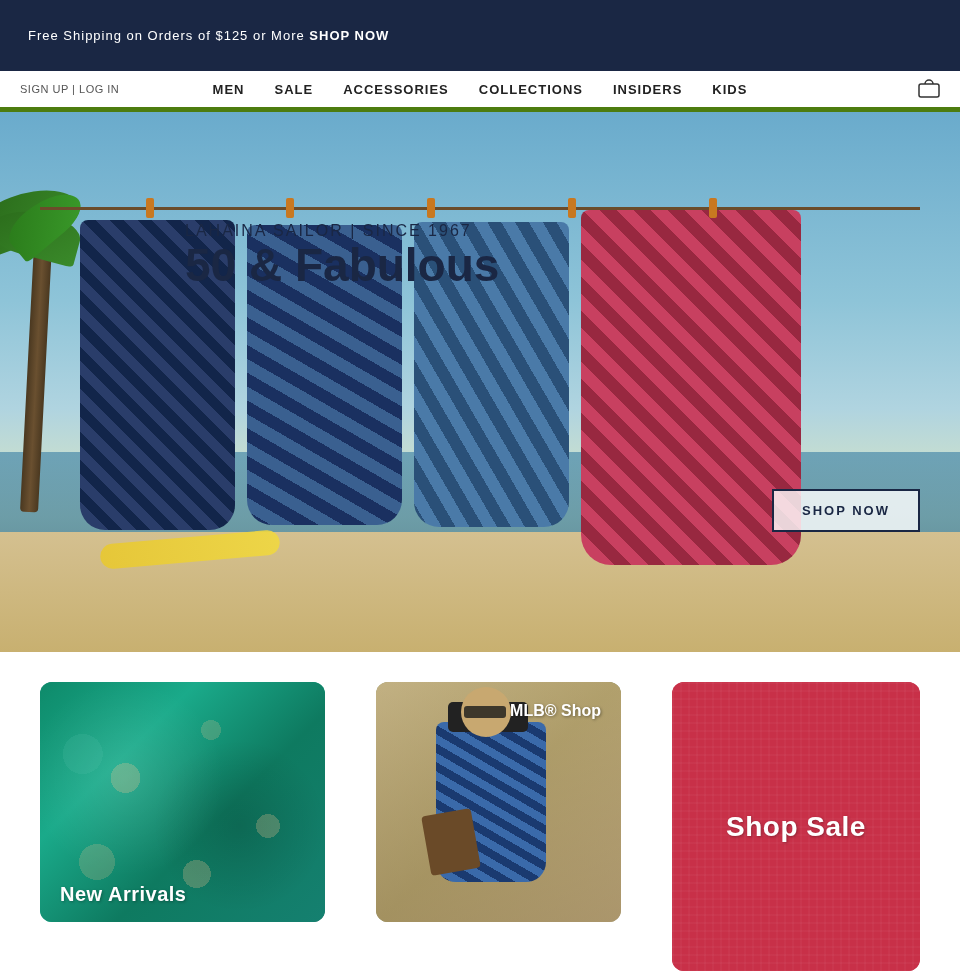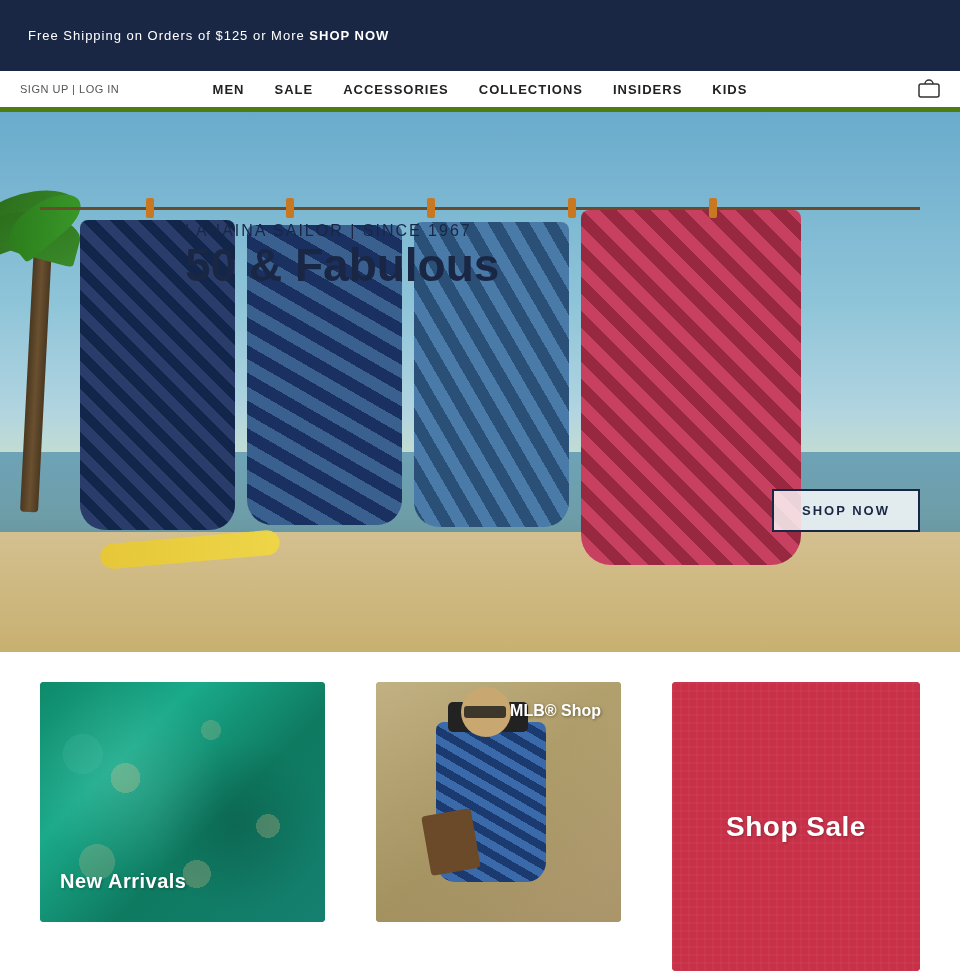--- a/index.html
+++ b/index.html
@@ -126,21 +126,21 @@
 
     
     .cards-section {
       display: flex;
       gap: 0;
       padding: 30px 40px;
       justify-content: space-between;
     }
     .card {
       position: relative;
-      border-radius: 4px;
+      border-radius: 12px;
       overflow: hidden;
       cursor: pointer;
     }
     .card-1 {
       width: 285px;
       height: 240px;
       background: linear-gradient(135deg, #1a8a7a, #12a88a, #0e6a5a);
     }
     .card-2 {
       width: 245px;
@@ -158,21 +158,21 @@
       position: absolute;
       inset: 0;
       background: 
         radial-gradient(circle at 30% 40%, rgba(255,255,255,0.1) 0%, transparent 40%),
         radial-gradient(circle at 70% 60%, rgba(0,0,0,0.15) 0%, transparent 35%),
         linear-gradient(135deg, #0e8a6a 0%, #1aaa8a 30%, #0e7a60 60%, #158070 100%);
     }
 
     .card-label {
       position: absolute;
-      bottom: 29px;
+      bottom: 16px;
       left: 20px;
       color: #fff;
       font-size: 20px;
       font-weight: 700;
       text-shadow: 1px 1px 3px rgba(0,0,0,0.3);
       letter-spacing: 0.5px;
     }
     .card-3 .card-label {
       bottom: 50%;
       left: 50%;

